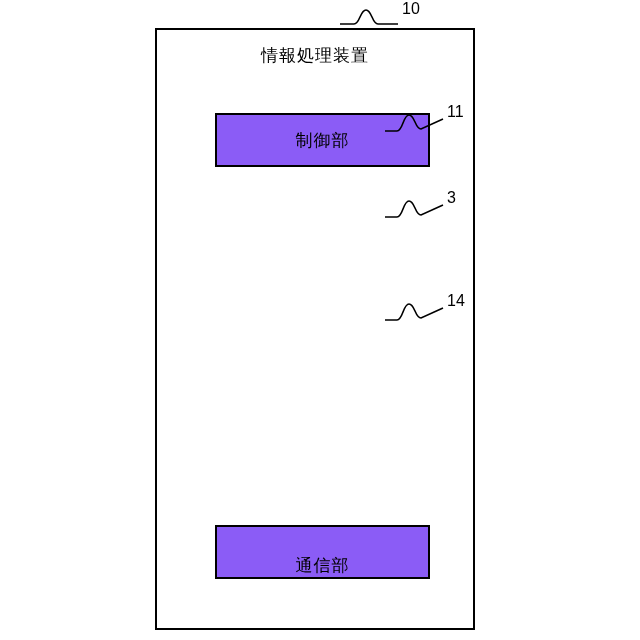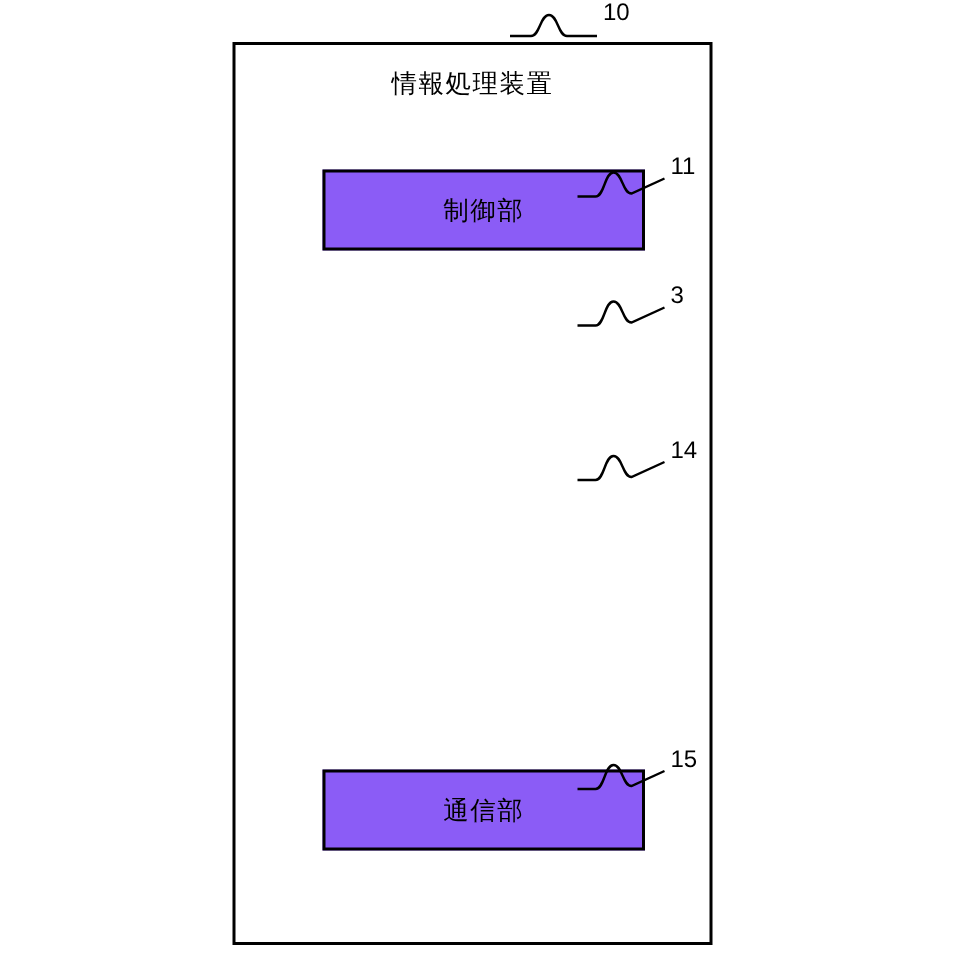--- a/index.html
+++ b/index.html
@@ -51,21 +51,21 @@
     display: flex;
     align-items: center;
     justify-content: center;
     font-size: 17px;
     letter-spacing: 1px;
   }
   .unit-1 { top: 113px; }
   .unit-2 { top: 216px; }
   .unit-3 { top: 319px; }
   .unit-4 { top: 422px; }
-  .unit-5 { top: 513px; }
+  .unit-5 { top: 525px; align-items: flex-end; }
 
   
   .callout {
     position: absolute;
     width: 90px;
     height: 34px;
     text-align: right;
   }
   .callout svg {
     position: absolute;
@@ -122,20 +122,14 @@
     <svg width="90" height="34" viewBox="0 0 90 34">
       <path d="M0 26 L12 26 C18 26 18 10 24 10 C30 10 30 24 36 24 L58 14" fill="none" stroke="#000" stroke-width="1.6"></path>
     </svg>
     <span class="num">14</span>
   </div>
 
 
   <div class="unit unit-5">
     <span>通信部</span>
   </div>
-  <div class="callout callout-15">
-    <svg width="90" height="34" viewBox="0 0 90 34">
-      <path d="M0 26 L12 26 C18 26 18 10 24 10 C30 10 30 24 36 24 L58 14" fill="none" stroke="#000" stroke-width="1.6"></path>
-    </svg>
-    <span class="num">15</span>
-  </div>
 
 </div>
 
 </body></html>

